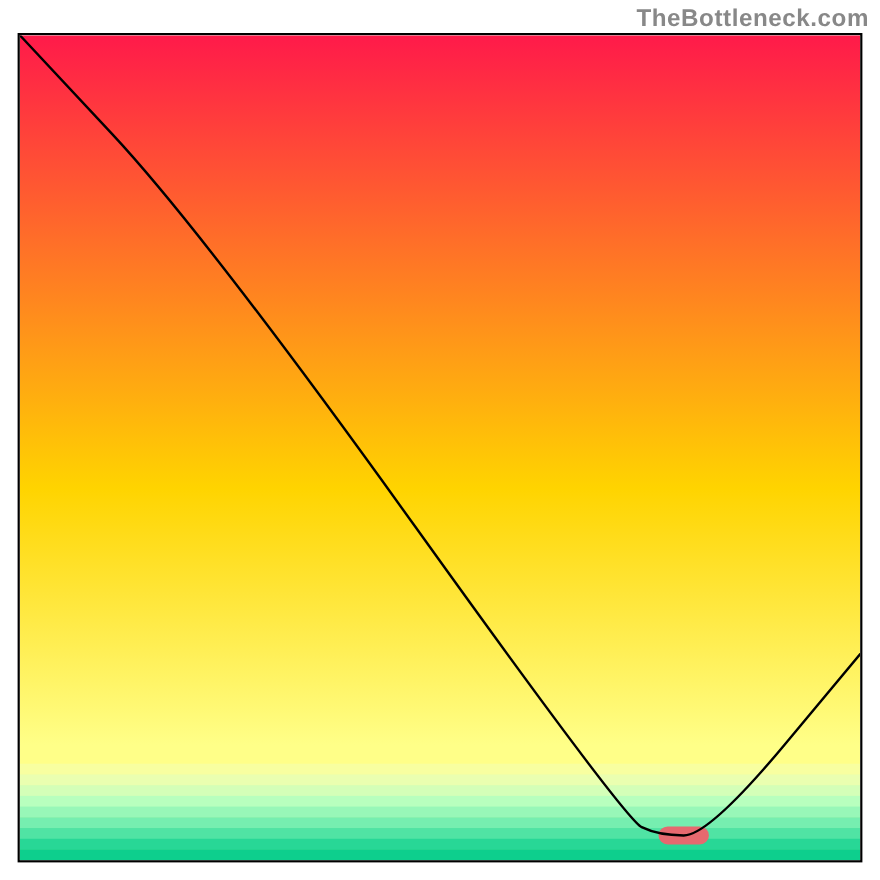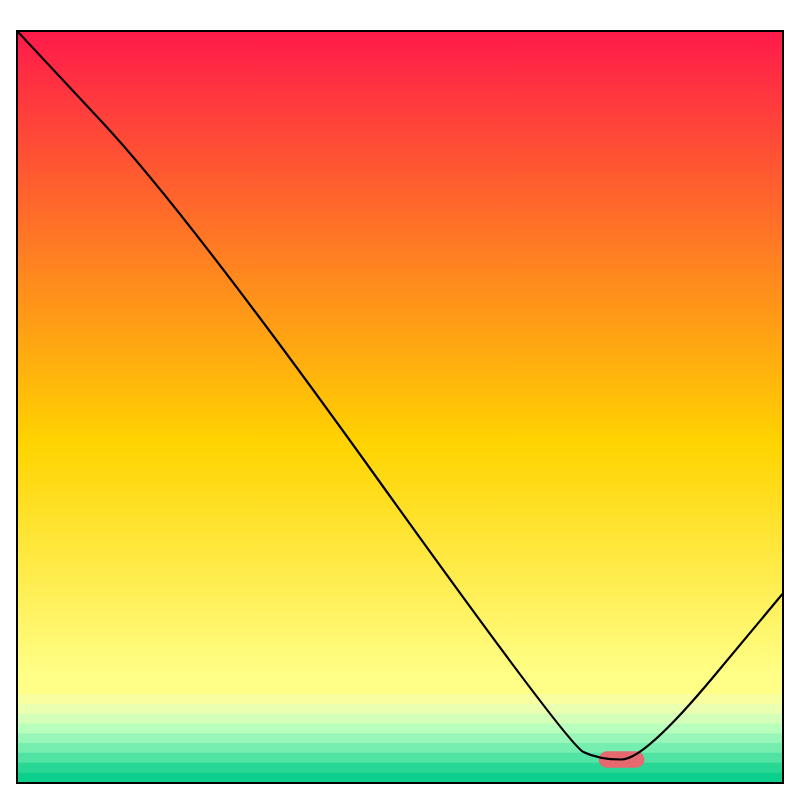--- a/index.html
+++ b/index.html
@@ -39,20 +39,21 @@
   .plot svg {
     display: block;
     width: 100%;
     height: 100%;
   }
 </style>
 </head>
 <body>
 
 <div class="wrap">
+  <div class="watermark">TheBottleneck.com</div>
 
   <div class="plot">
     <svg viewBox="0 0 100 100" preserveAspectRatio="none">
       <defs>
         <linearGradient id="bg-grad" x1="0" y1="0" x2="0" y2="1">
           <stop id="g-top" offset="0%" stop-color="#ff1a4a"></stop>
           <stop id="g-mid" offset="55%" stop-color="#ffd400"></stop>
           <stop id="g-low" offset="86%" stop-color="#ffff88"></stop>
           <stop id="g-bot" offset="100%" stop-color="#ffff88"></stop>
         </linearGradient>

